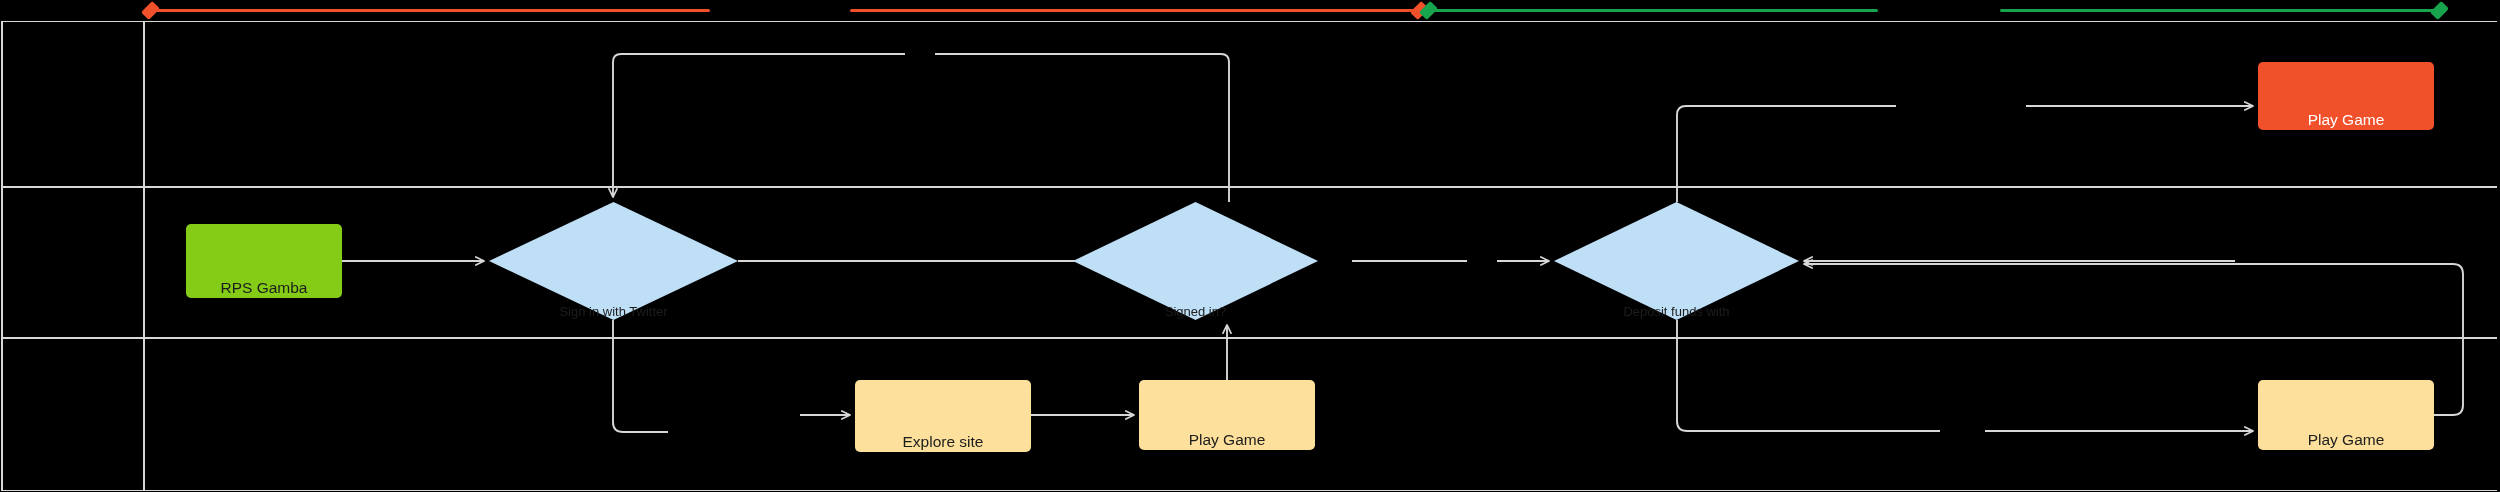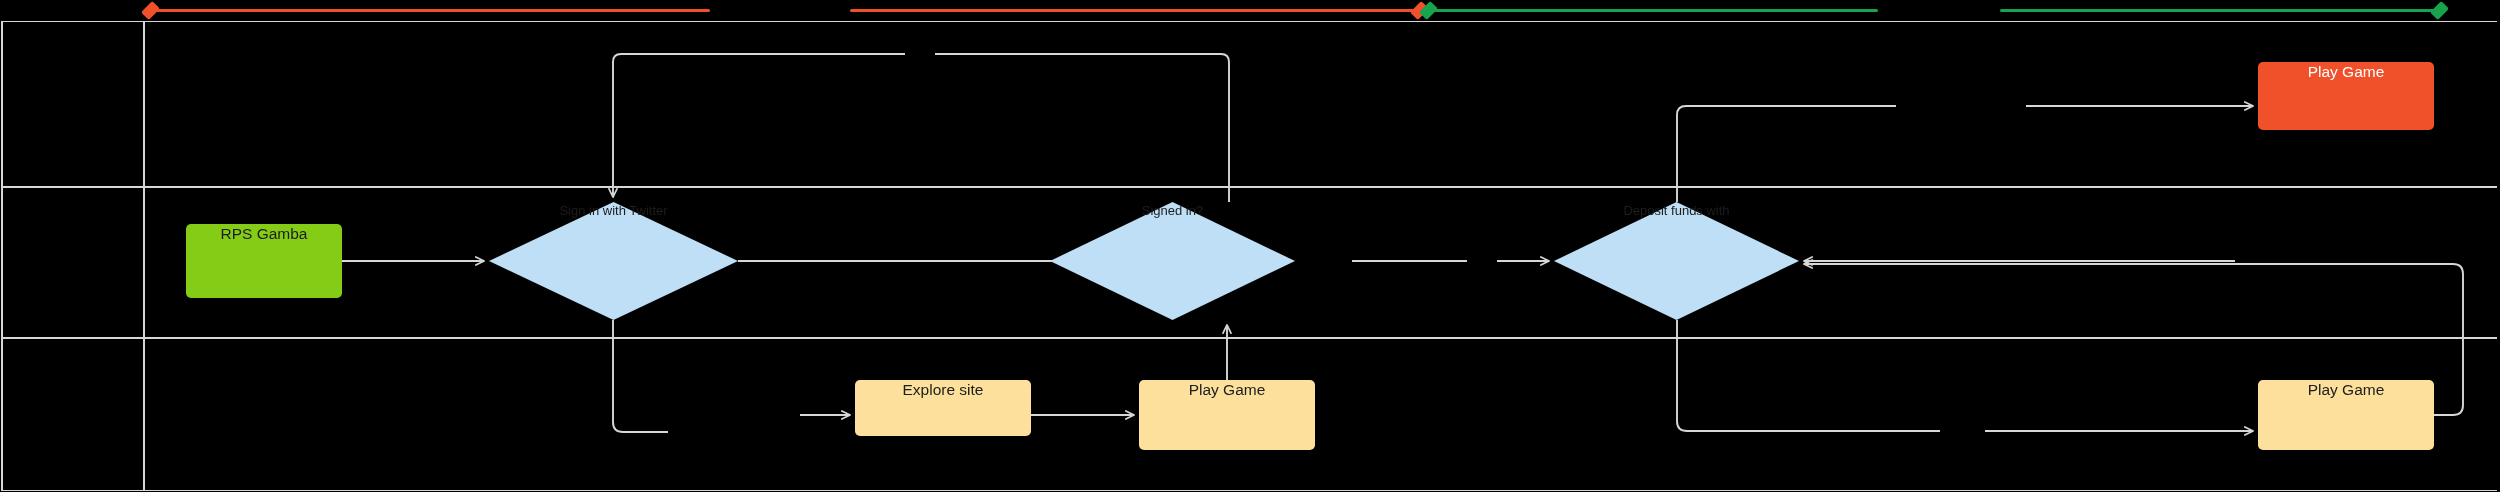--- a/index.html
+++ b/index.html
@@ -26,21 +26,21 @@
   .lane-hdr{position:absolute;left:0;top:0;width:142px;height:100%;}
   .lane-hdr-label{position:absolute;left:0;top:0;width:142px;height:100%;
      display:flex;align-items:center;justify-content:center;
      color:#e9e9e9;font-size:15px;letter-spacing:.2px;}
 
   
   #edges{position:absolute;left:0;top:0;width:2500px;height:492px;pointer-events:none;}
   .edge{fill:none;stroke:#d7d7d7;stroke-width:1.9;}
 
   
-  .node{position:absolute;display:flex;align-items:flex-start;justify-content:center;
+  .node{position:absolute;display:flex;align-items:flex-end;justify-content:center;
         text-align:center;line-height:1.32;box-sizing:border-box;}
   .box{border-radius:5px;font-size:15.5px;}
   .box.green{background:#84cc16;color:#1d1d1d;}
   .box.yellow{background:#fce09b;color:#1d1d1d;}
   .box.orange{background:#f0502a;color:#ffffff;}
   .diamond{font-size:13px;color:#1d1d1d;}
   .diamond .dshape{position:absolute;left:0;top:0;width:100%;height:100%;
         background:#bedff6;
         clip-path:polygon(50% 0%,100% 50%,50% 100%,0% 50%);}
   .diamond .dlabel{position:relative;z-index:2;padding:0 6px;}
@@ -122,32 +122,32 @@
   </svg>
 
   <div id="nodes">
       <div class="node box green" style="left: 186px; top: 224px; width: 156px; height: 74px;">
         <span>RPS Gamba</span>
       </div>
       <div class="node diamond" style="left: 489px; top: 202px; width: 249px; height: 118px;">
         <div class="dshape"></div>
         <div class="dlabel">Sign in with Twitter</div>
       </div>
-      <div class="node diamond" style="left: 1050px; top: 202px; width: 245px; height: 118px;">
+      <div class="node diamond" style="left: 1073px; top: 202px; width: 245px; height: 118px;">
         <div class="dshape"></div>
         <div class="dlabel">Signed in?</div>
       </div>
       <div class="node diamond" style="left: 1554px; top: 202px; width: 245px; height: 118px;">
         <div class="dshape"></div>
         <div class="dlabel">Deposit funds with</div>
       </div>
       <div class="node box orange" style="left: 2258px; top: 62px; width: 176px; height: 68px;">
         <span>Play Game</span>
       </div>
-      <div class="node box yellow" style="left: 855px; top: 380px; width: 176px; height: 56px;">
+      <div class="node box yellow" style="left: 855px; top: 380px; width: 176px; height: 72px;">
         <span>Explore site</span>
       </div>
       <div class="node box yellow" style="left: 1139px; top: 380px; width: 176px; height: 70px;">
         <span>Play Game</span>
       </div>
       <div class="node box yellow" style="left: 2258px; top: 380px; width: 176px; height: 70px;">
         <span>Play Game</span>
       </div>
     </div>
 

